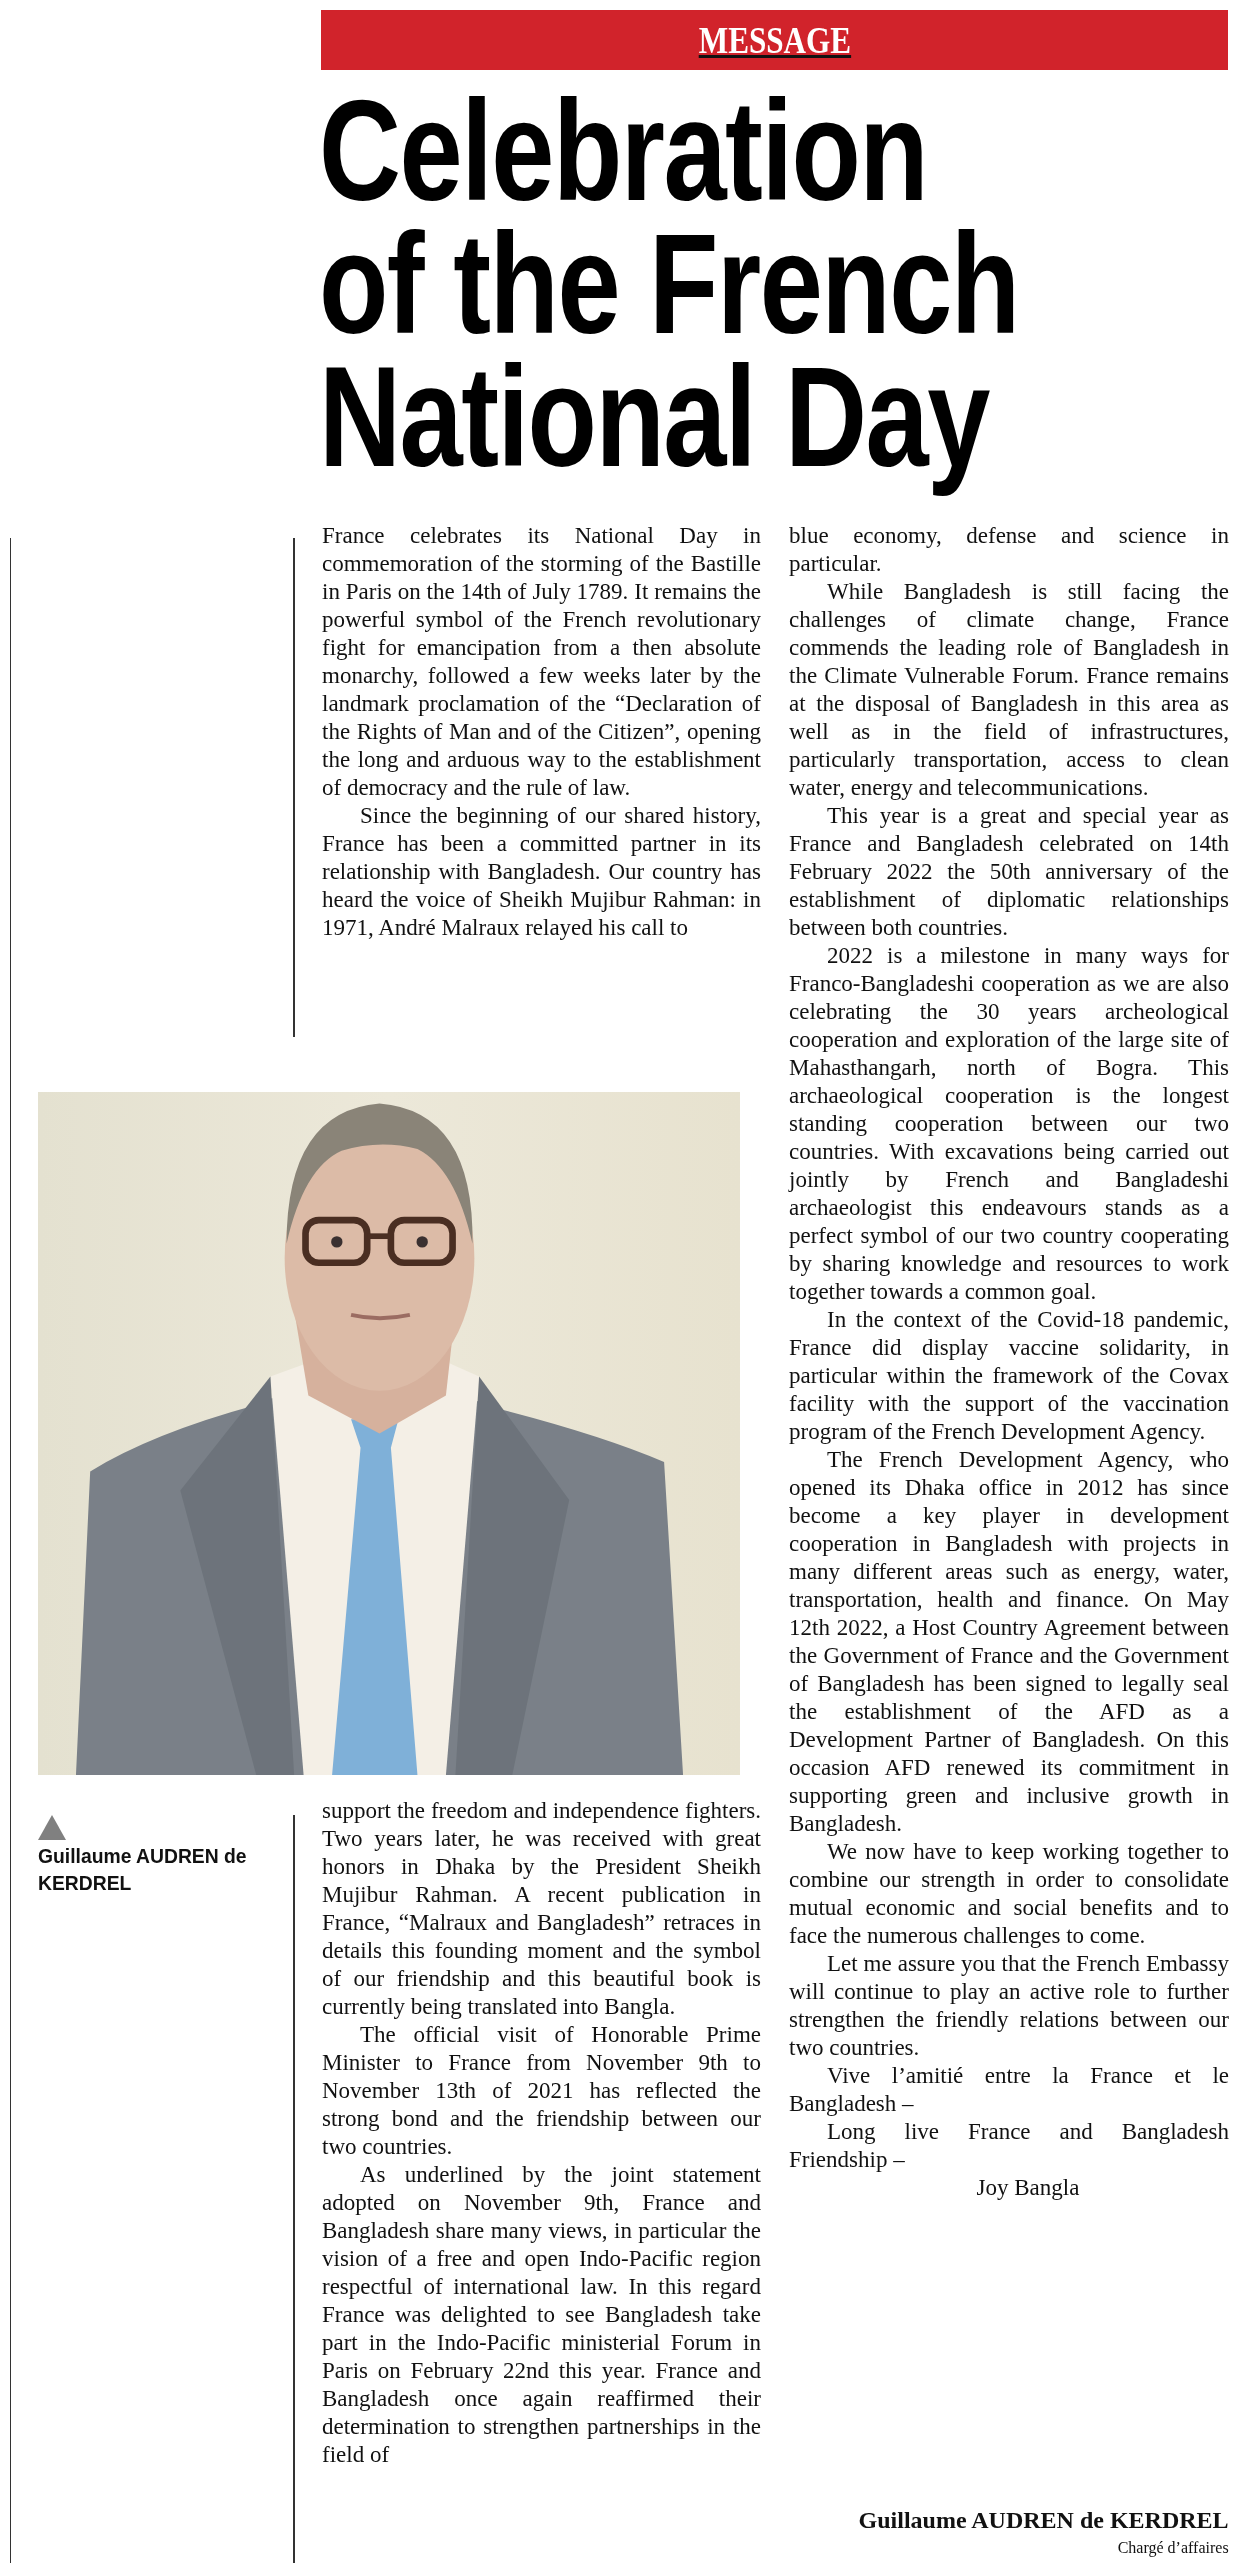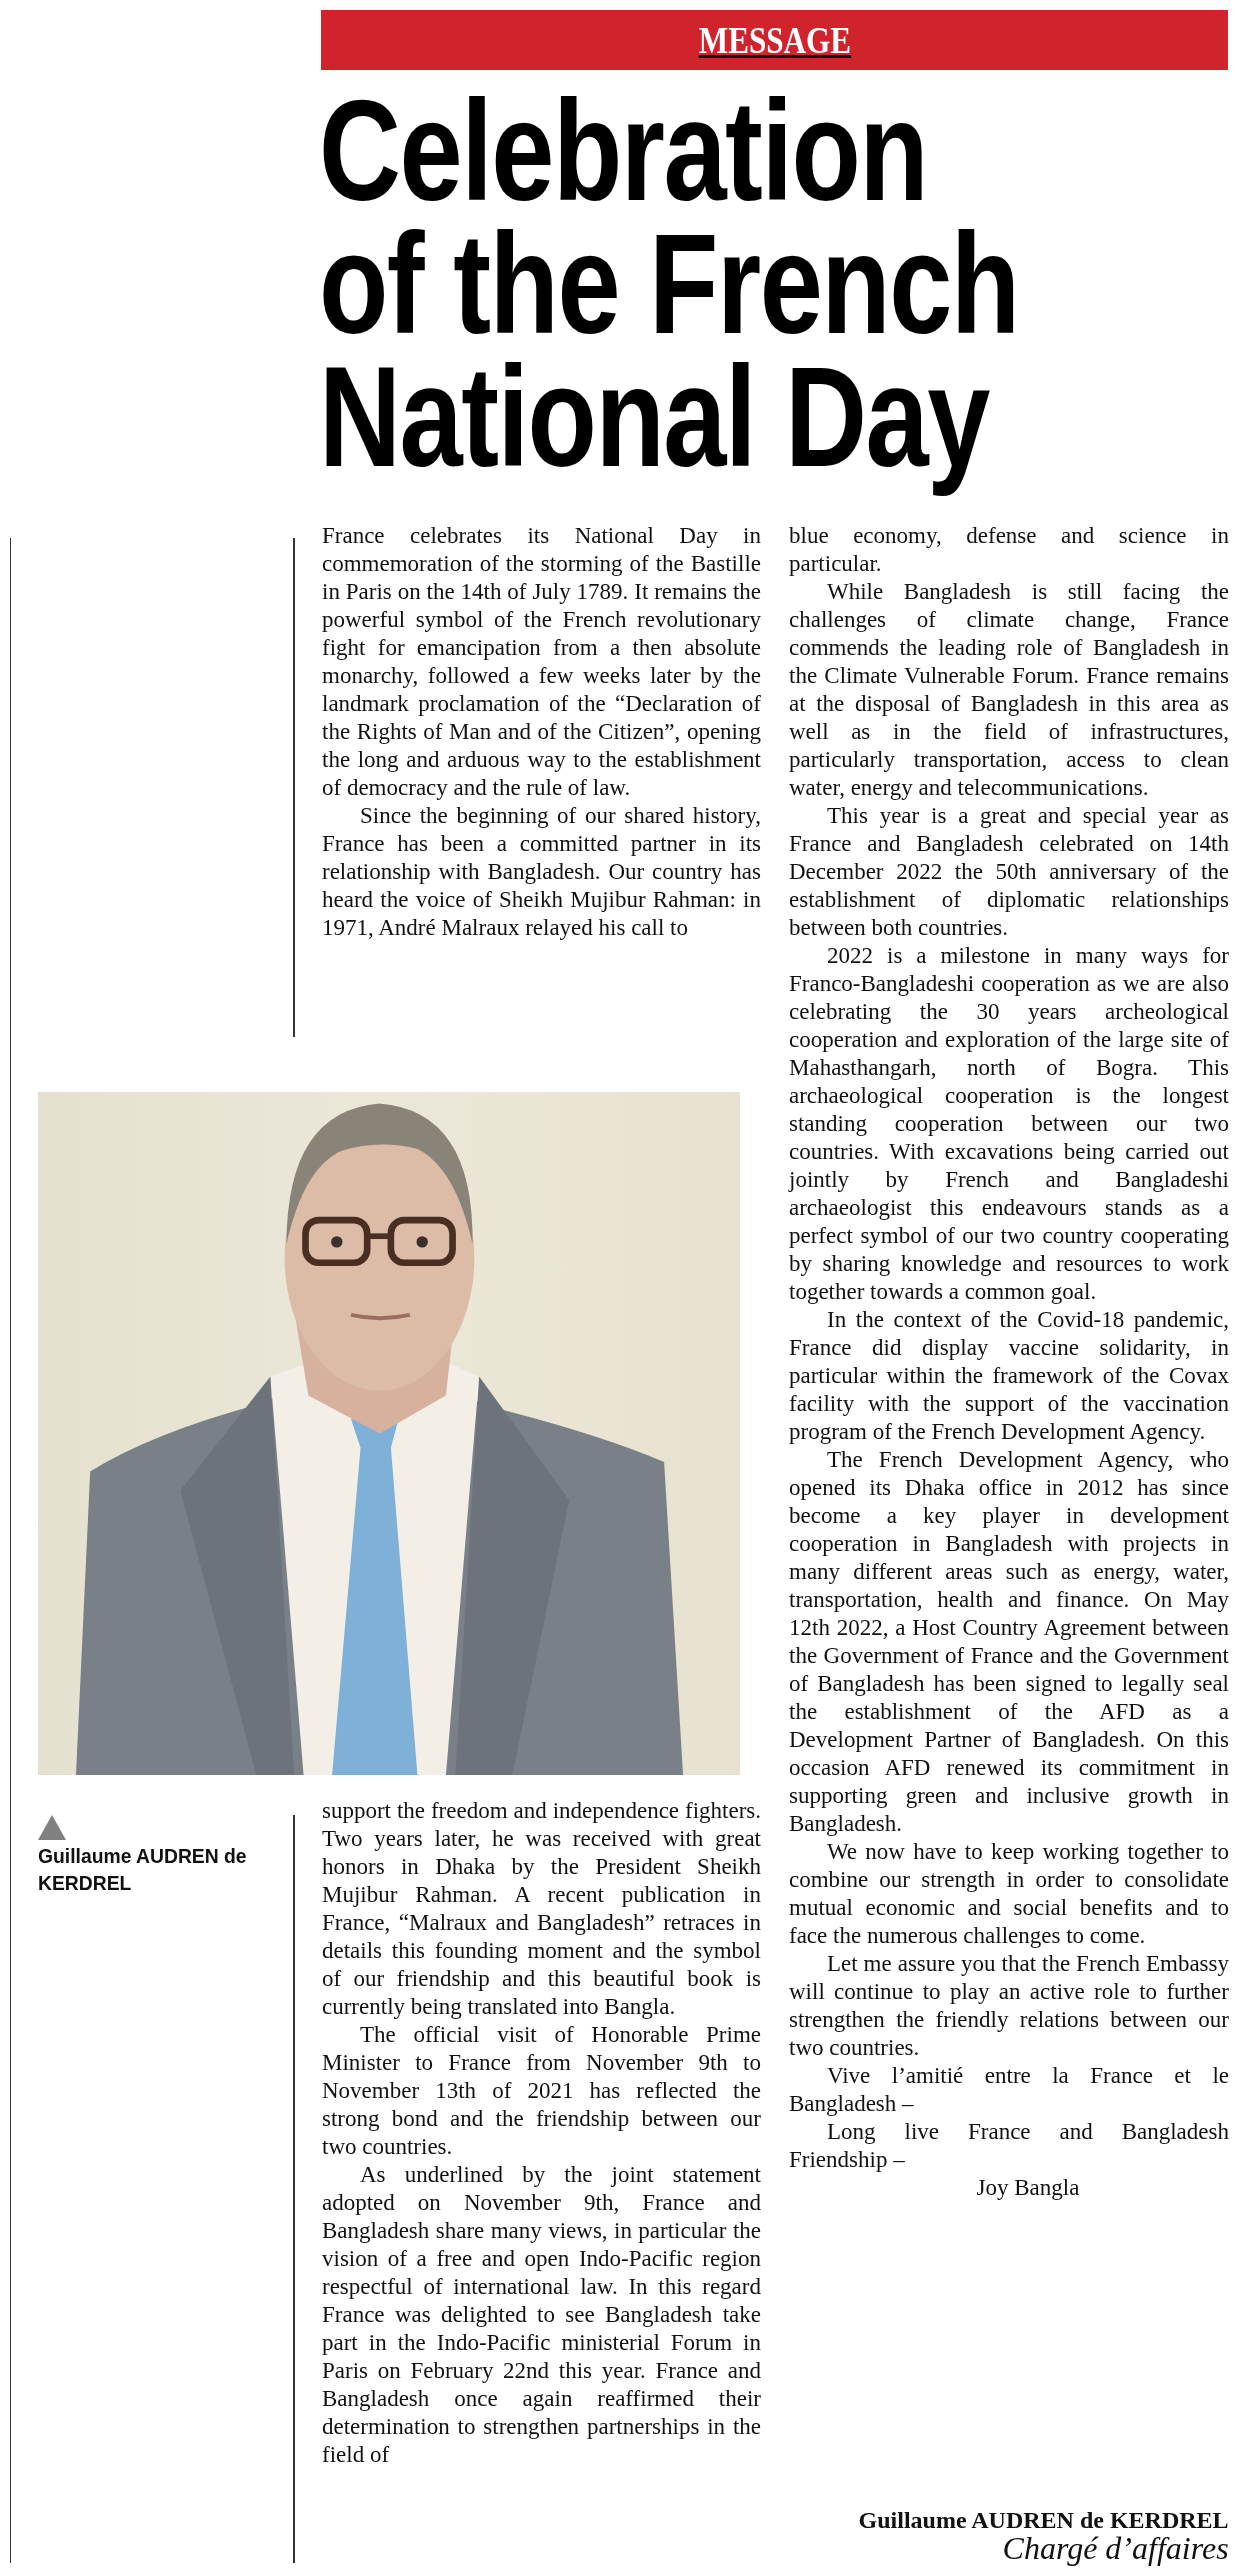--- a/index.html
+++ b/index.html
@@ -40,21 +40,21 @@
     font-family:"Liberation Sans","DejaVu Sans",sans-serif; font-weight:bold;
     font-size:21px; line-height:26.6px; color:#111;
     transform:scaleX(0.92); transform-origin:left top;
   }
   .sig-name {
     right:11.4px; top:2506px; text-align:right;
     font-family:"Liberation Serif","DejaVu Serif",serif; font-weight:bold; font-size:24px; line-height:28.5px; color:#111;
   }
   .sig-title {
     right:11.4px; top:2534px; text-align:right;
-    font-family:"Liberation Serif","DejaVu Serif",serif; font-style:italic; font-size:32px; line-height:28.5px; color:#111;
+    font-family:"Liberation Serif","DejaVu Serif",serif; font-size:16px; line-height:28.5px; color:#111;
   }
 </style>
 </head>
 <body>
 
 <div class="abs rubric">
   <span>MESSAGE</span>
 </div>
 
 <h1 class="abs headline" style="margin:0;">
@@ -115,21 +115,21 @@
 
 <div class="abs col" style="left:322px; top:1797px; width:439px;">
   <p class="noindent">support the freedom and independence fighters. Two years later, he was received with great honors in Dhaka by the President Sheikh Mujibur Rahman. A recent publication in France, “Malraux and Bangladesh” retraces in details this founding moment and the symbol of our friendship and this beautiful book is currently being translated into Bangla.</p>
   <p>The official visit of Honorable Prime Minister to France from November 9th to November 13th of 2021 has reflected the strong bond and the friendship between our two countries.</p>
   <p>As underlined by the joint statement adopted on November 9th, France and Bangladesh share many views, in particular the vision of a free and open Indo-Pacific region respectful of international law. In this regard France was delighted to see Bangladesh take part in the Indo-Pacific ministerial Forum in Paris on February 22nd this year. France and Bangladesh once again reaffirmed their determination to strengthen partnerships in the field of</p>
 </div>
 
 <div class="abs col" style="left:789px; top:522px; width:440px;">
   <p class="noindent">blue economy, defense and science in particular.</p>
   <p>While Bangladesh is still facing the challenges of climate change, France commends the leading role of Bangladesh in the Climate Vulnerable Forum. France remains at the disposal of Bangladesh in this area as well as in the field of infrastructures, particularly transportation, access to clean water, energy and telecommunications.</p>
-  <p>This year is a great and special year as France and Bangladesh celebrated on 14th December 2022 the 50th anniversary of the establishment of diplomatic relationships between both countries.</p>
+  <p>This year is a great and special year as France and Bangladesh celebrated on 14th February 2022 the 50th anniversary of the establishment of diplomatic relationships between both countries.</p>
   <p>2022 is a milestone in many ways for Franco-Bangladeshi cooperation as we are also celebrating the 30 years archeological cooperation and exploration of the large site of Mahasthangarh, north of Bogra. This archaeological cooperation is the longest standing cooperation between our two countries. With excavations being carried out jointly by French and Bangladeshi archaeologist this endeavours stands as a perfect symbol of our two country cooperating by sharing knowledge and resources to work together towards a common goal.</p>
   <p>In the context of the Covid-18 pandemic, France did display vaccine solidarity, in particular within the framework of the Covax facility with the support of the vaccination program of the French Development Agency.</p>
   <p>The French Development Agency, who opened its Dhaka office in 2012 has since become a key player in development cooperation in Bangladesh with projects in many different areas such as energy, water, transportation, health and finance. On May 12th 2022, a Host Country Agreement between the Government of France and the Government of Bangladesh has been signed to legally seal the establishment of the AFD as a Development Partner of Bangladesh. On this occasion AFD renewed its commitment in supporting green and inclusive growth in Bangladesh.</p>
   <p>We now have to keep working together to combine our strength in order to consolidate mutual economic and social benefits and to face the numerous challenges to come.</p>
   <p>Let me assure you that the French Embassy will continue to play an active role to further strengthen the friendly relations between our two countries.</p>
   <p>Vive l’amitié entre la France et le Bangladesh –</p>
   <p>Long live France and Bangladesh Friendship –</p>
   <p style="text-align:center;">Joy Bangla</p>
 </div>
 

